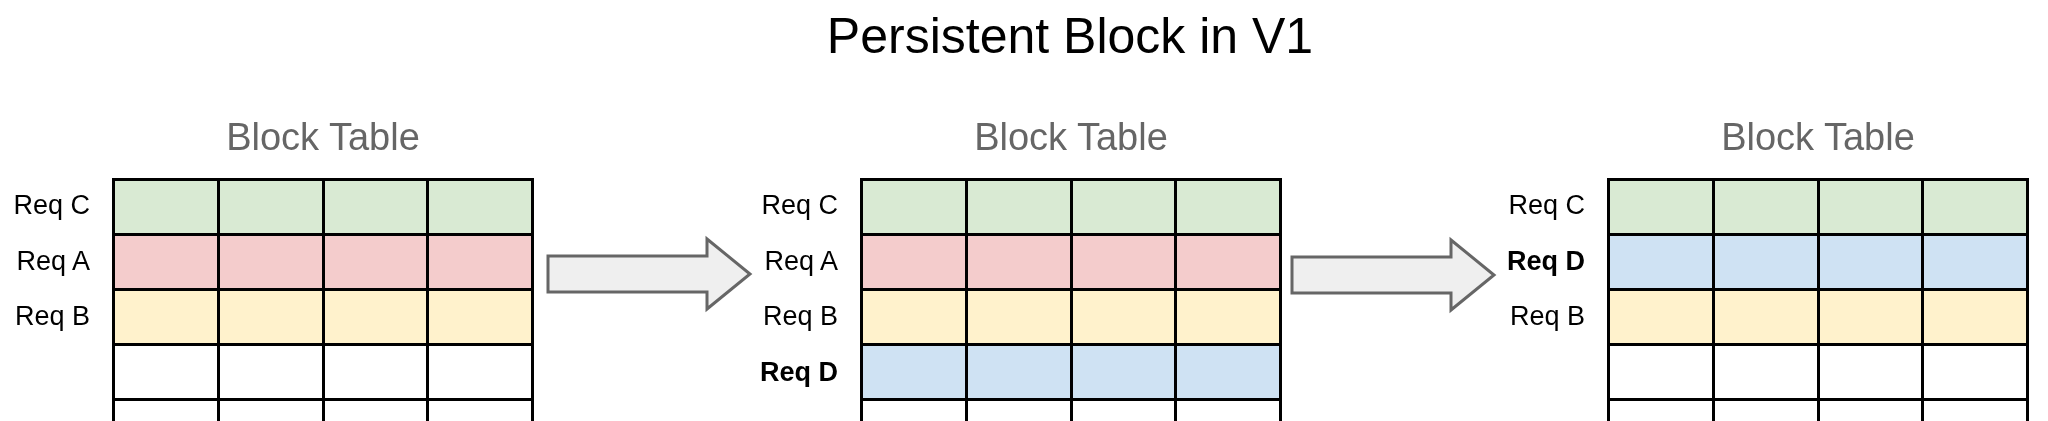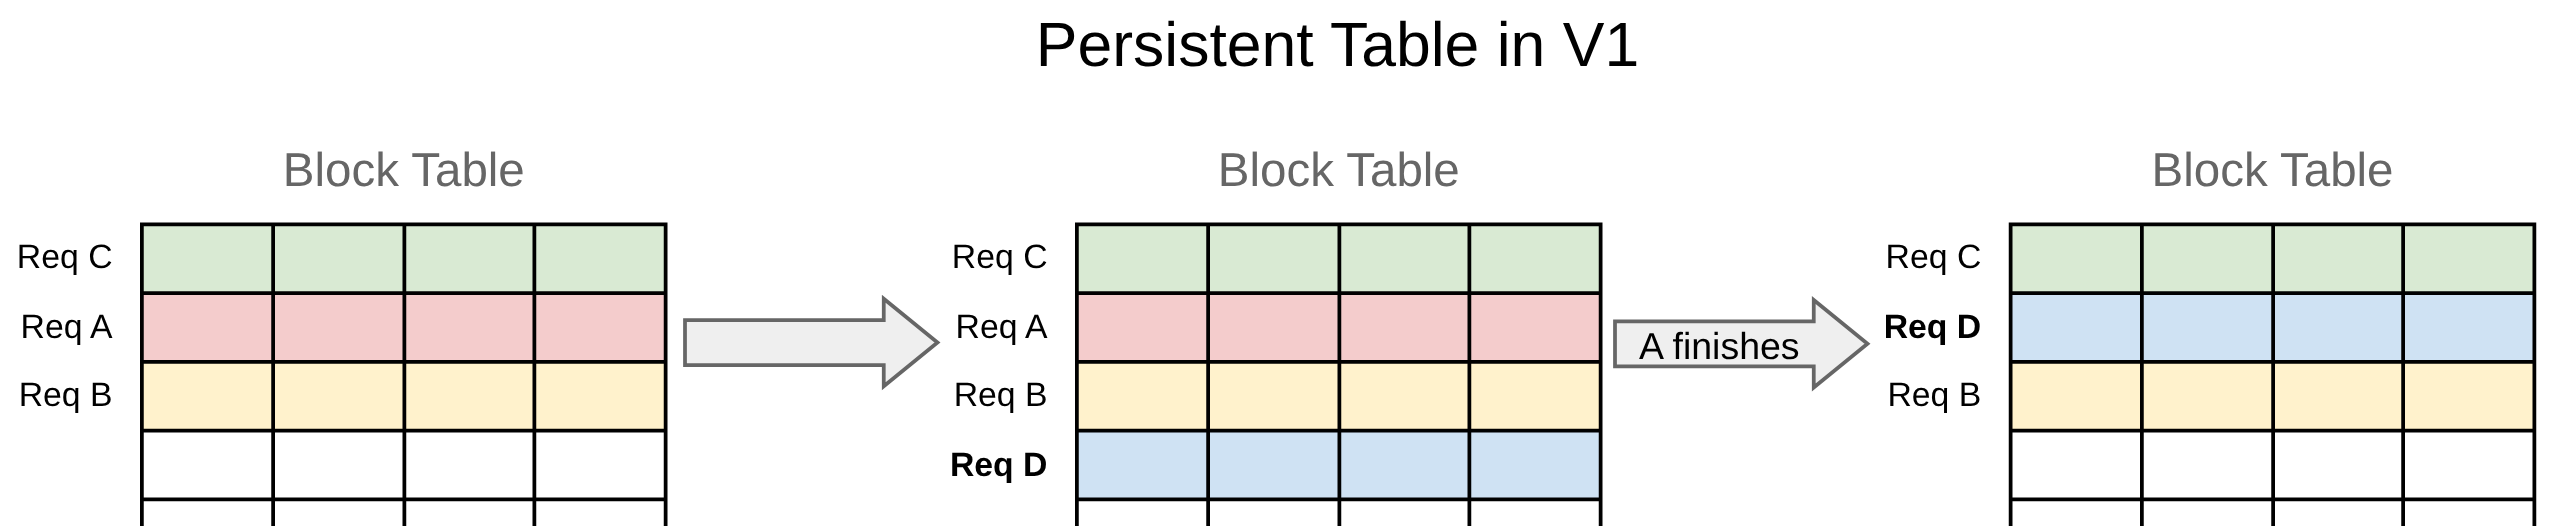--- a/index.html
+++ b/index.html
@@ -98,21 +98,21 @@
     white-space: nowrap;
   }
   .al-0 { left: 547px;  top: 256px; width: 161px; height: 38px; }
   .al-1 { left: 1291px; top: 259px; width: 169px; height: 38px; }
 </style>
 </head>
 <body>
 
 <div class="canvas">
 
-  <div class="main-title">Persistent Table in V1</div>
+  <div class="main-title">Persistent Block in V1</div>
 
   <div class="table-group tg-0">
     <div class="bt-title">Block Table</div>
     <div class="labels">
         <div class="row-label">Req C</div>
         <div class="row-label">Req A</div>
         <div class="row-label">Req B</div>
         <div class="row-label"></div>
         <div class="row-label"></div>
       </div>
@@ -173,21 +173,20 @@
         <div class="cell" style="background: rgb(255, 255, 255);"></div>
         <div class="cell" style="background: rgb(255, 255, 255);"></div>
         <div class="cell" style="background: rgb(255, 255, 255);"></div>
         <div class="cell" style="background: rgb(255, 255, 255);"></div>
       </div>
   </div>
 
   <svg class="arrow-svg arrow-1" viewBox="0 0 206 74">
     <polygon points="1,19 160,19 160,2 203,37 160,72 160,55 1,55"></polygon>
   </svg>
-  <div class="arrow-label al-1">A finishes</div>
 
   <div class="table-group tg-2">
     <div class="bt-title">Block Table</div>
     <div class="labels">
         <div class="row-label">Req C</div>
         <div class="row-label bold">Req D</div>
         <div class="row-label">Req B</div>
         <div class="row-label"></div>
         <div class="row-label"></div>
       </div>

